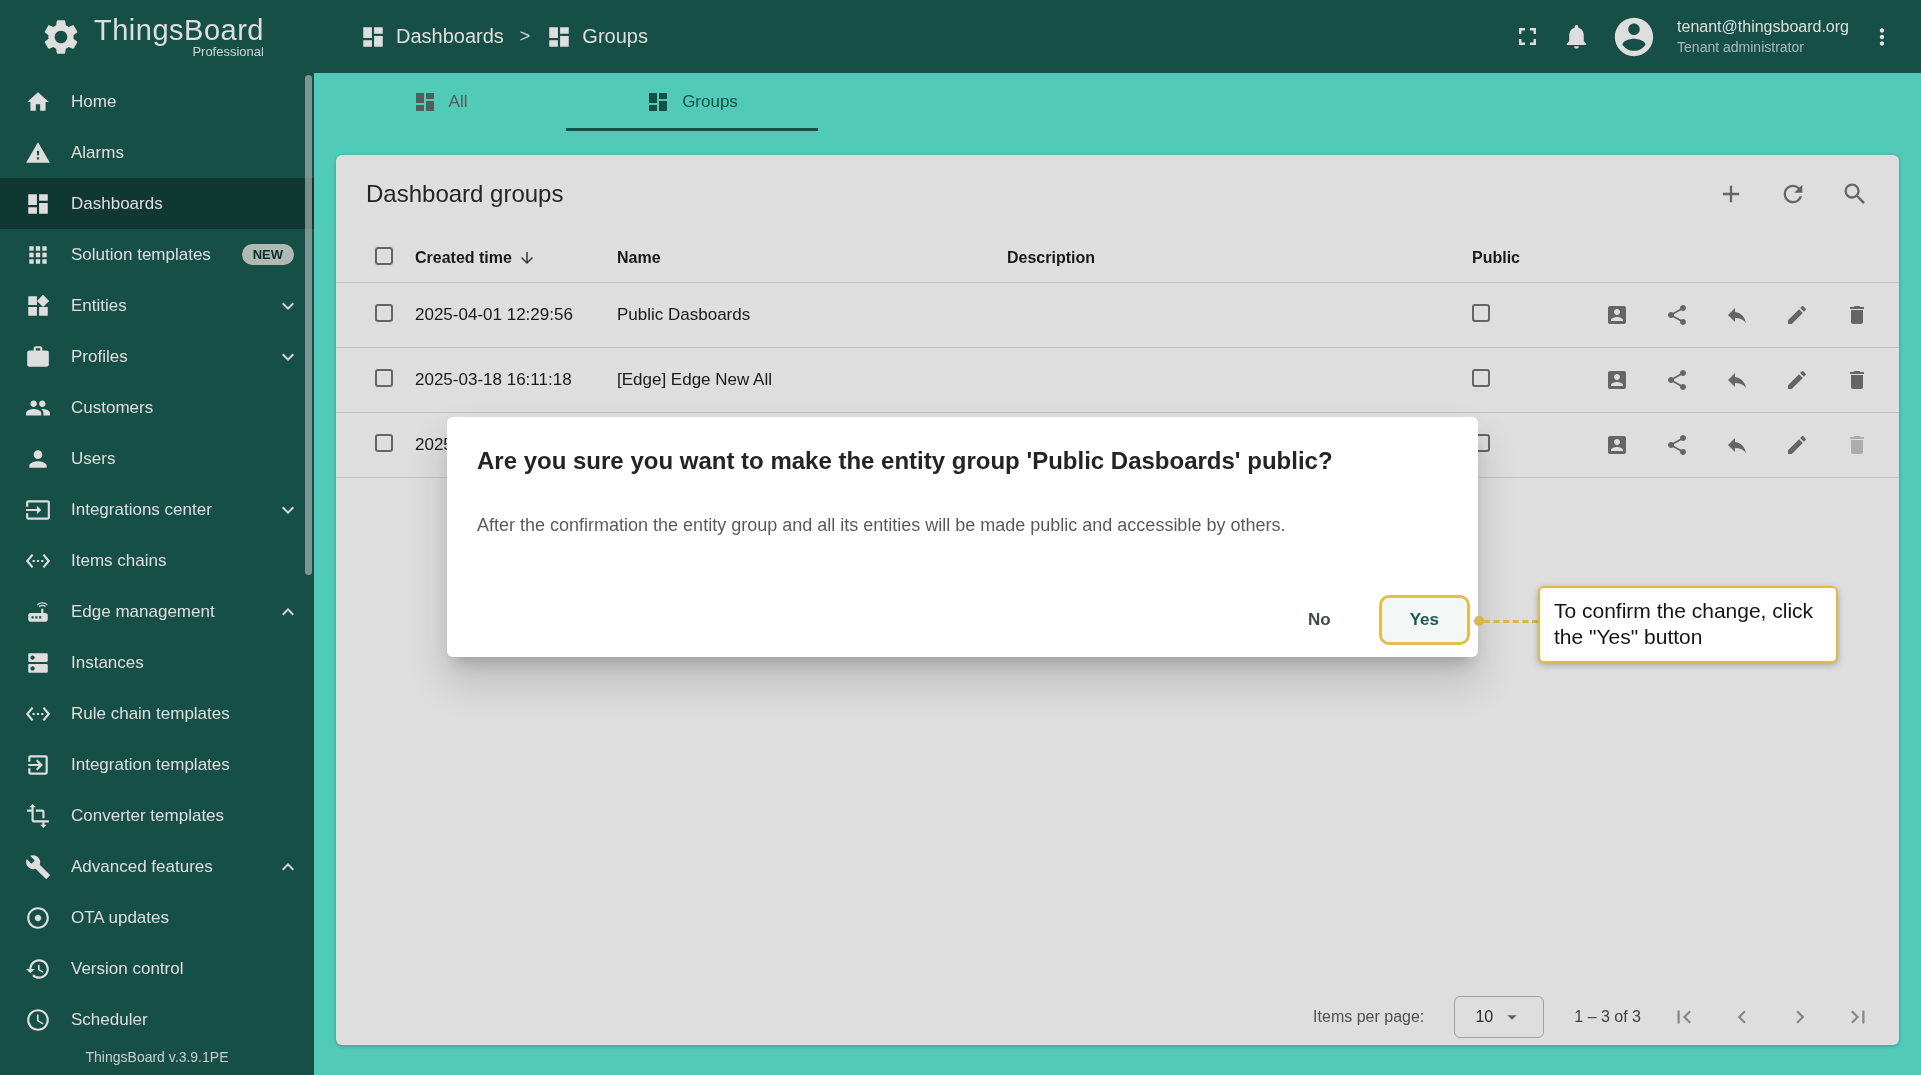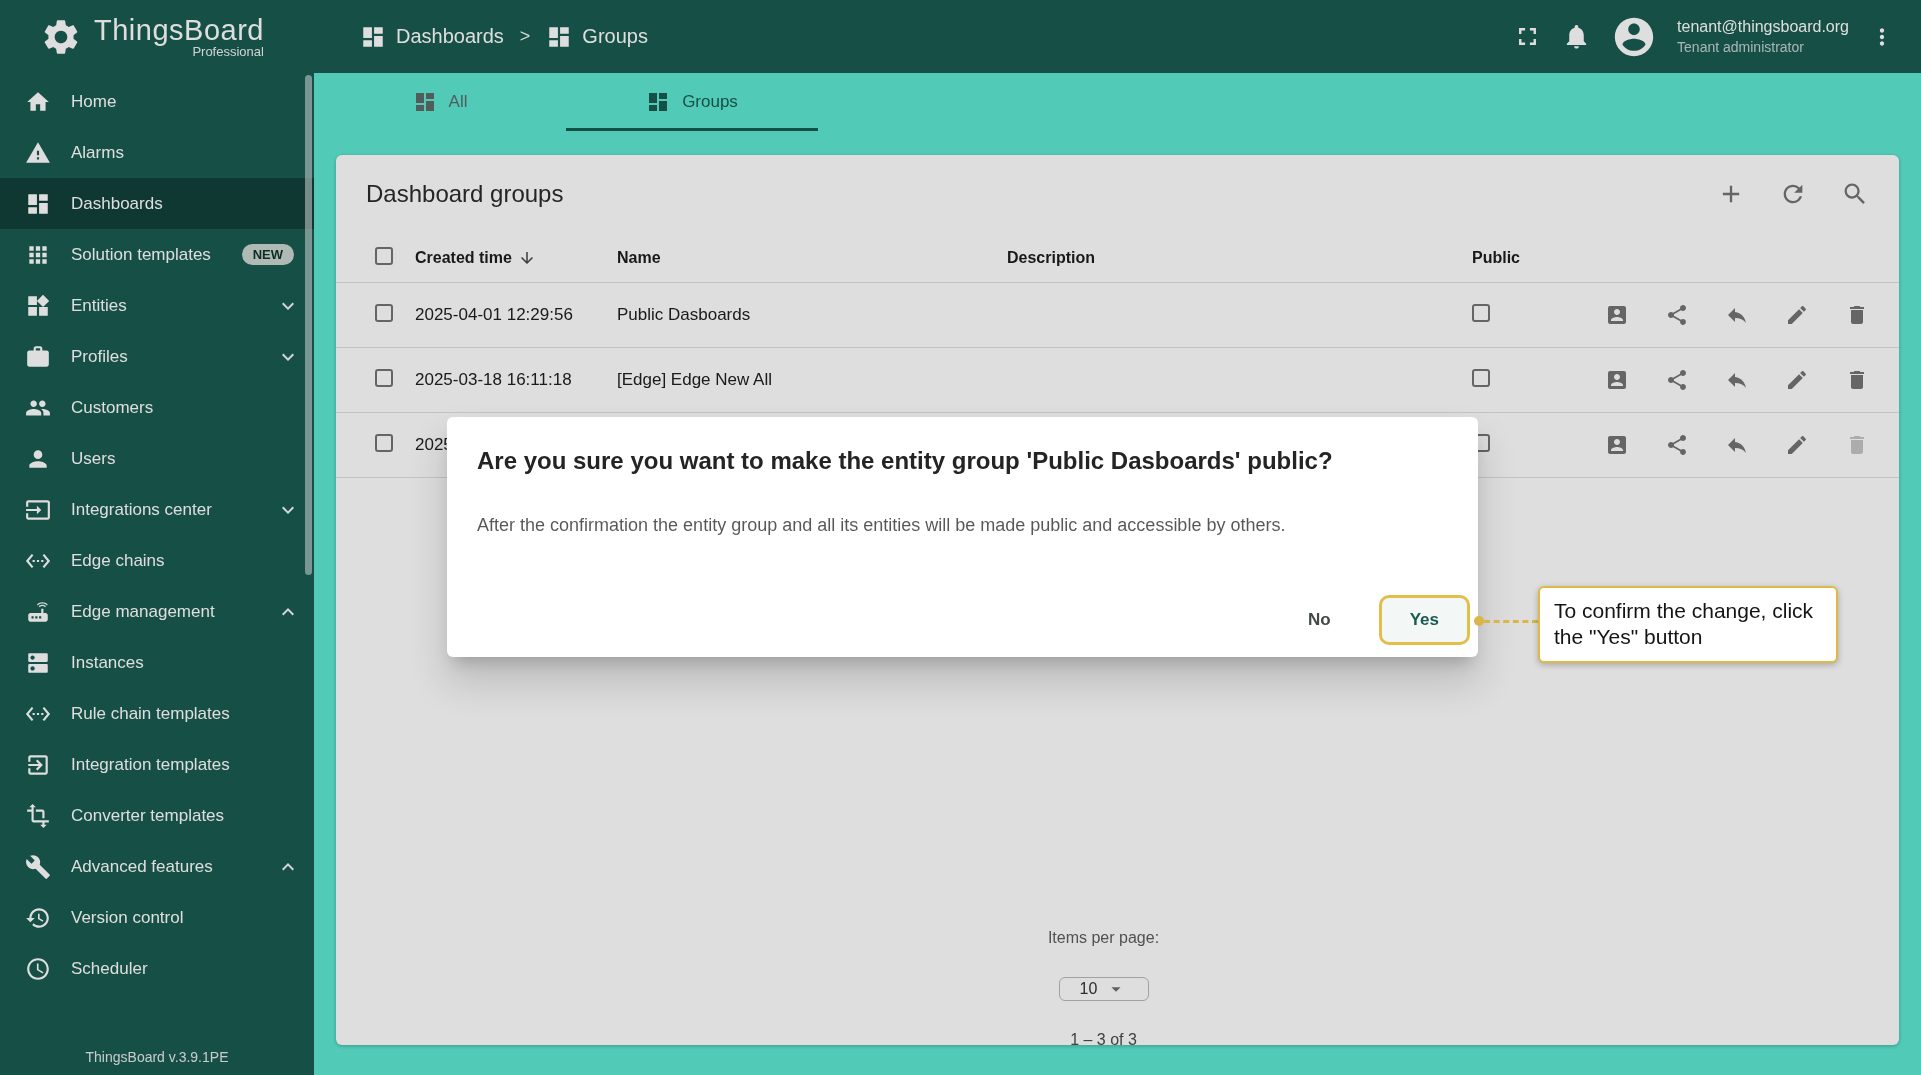--- a/index.html
+++ b/index.html
@@ -69,22 +69,22 @@
   .col-desc { flex:1; }
   .col-public { width:131px; }
   .col-actions { width:296px; display:flex; justify-content:flex-end; gap:36px; padding-right:30px; color:#757575; }
   .col-actions .icon { cursor:pointer; }
   .col-actions .disabled { color:#c6c6c6; }
   .sort-icon { width:18px; height:18px; color:#444; }
   .checkbox { display:inline-block; width:18px; height:18px; border:2px solid #757575; border-radius:3px;
               background:transparent; cursor:pointer; }
   .table-spacer { flex:1; }
 
-  .card-footer { height:56px; display:flex; align-items:center; justify-content:center; gap:30px;
-                 padding-right:28px; color:#5d5d5d; font-size:16px;flex-direction:column; }
+  .card-footer { height:56px; display:flex; align-items:center; justify-content:flex-end; gap:30px;
+                 padding-right:28px; color:#5d5d5d; font-size:16px; }
   .page-size { display:flex; align-items:center; justify-content:center; gap:8px; width:90px; height:42px;
                border:1px solid #b9b9b9; border-radius:6px; color:#333; cursor:pointer; }
   .page-size .icon { width:22px; height:22px; color:#6f6f6f; }
   .page-range { color:#4a4a4a; }
   .pager { display:flex; gap:32px; color:#9a9a9a; }
   .pager .icon { width:26px; height:26px; cursor:pointer; }
 
   
   .backdrop { position:absolute; inset:0; background:rgba(0,0,0,0.13); z-index:10; }
   .dialog { position:absolute; left:447px; top:417px; width:1031px; height:240px; background:#ffffff;
@@ -256,21 +256,21 @@
           <path d="M16.59 8.59 12 13.17 7.41 8.59 6 10l6 6 6-6z"></path>
         </svg>
       </span>
   </div>
   <div class="nav-item">
     <span class="icon nav-icon">
         <svg viewBox="0 0 24 24">
           <path d="M7.77 6.76 6.23 5.48.82 12l5.41 6.52 1.54-1.28L3.42 12l4.35-5.24zM7 13h2v-2H7v2zm10-2h-2v2h2v-2zm-6 2h2v-2h-2v2zm6.77-7.52-1.54 1.28L20.58 12l-4.35 5.24 1.54 1.28L23.18 12l-5.41-6.52z"></path>
         </svg>
       </span>
-    <span class="nav-label">Edge chains</span>
+    <span class="nav-label">Items chains</span>
   </div>
   <div class="nav-item">
     <span class="icon nav-icon">
         <svg viewBox="0 0 24 24">
           <path d="M20.2 5.9l.8-.8C19.6 3.7 17.8 3 16 3s-3.6.7-5 2.1l.8.8C13 4.8 14.5 4.2 16 4.2s3 .6 4.2 1.7zm-.9.8c-.9-.9-2.1-1.4-3.3-1.4s-2.4.5-3.3 1.4l.8.8c.7-.7 1.6-1 2.5-1 .9 0 1.8.3 2.5 1l.8-.8zM19 13h-2V9h-2v4H5c-1.1 0-2 .9-2 2v4c0 1.1.9 2 2 2h14c1.1 0 2-.9 2-2v-4c0-1.1-.9-2-2-2zM8 18H6v-2h2v2zm3.5 0h-2v-2h2v2zm3.5 0h-2v-2h2v2z"></path>
         </svg>
       </span>
     <span class="nav-label">Edge management</span>
     <span class="icon nav-chevron">
         <svg viewBox="0 0 24 24">
@@ -315,20 +315,28 @@
         <svg viewBox="0 0 24 24">
           <path d="M22.7 19l-9.1-9.1c.9-2.3.4-5-1.5-6.9-2-2-5-2.4-7.4-1.3L9 6 6 9 1.6 4.7C.4 7.1.9 10.1 2.9 12.1c1.9 1.9 4.6 2.4 6.9 1.5l9.1 9.1c.4.4 1 .4 1.4 0l2.3-2.3c.5-.4.5-1.1.1-1.4z"></path>
         </svg>
       </span>
     <span class="nav-label">Advanced features</span>
     <span class="icon nav-chevron">
         <svg viewBox="0 0 24 24">
           <path d="M12 8l-6 6 1.41 1.41L12 10.83l4.59 4.58L18 14z"></path>
         </svg>
       </span>
+  </div>
+  <div class="nav-item child">
+    <span class="icon nav-icon">
+        <svg viewBox="0 0 24 24">
+          <path d="M12 2C6.48 2 2 6.48 2 12s4.48 10 10 10 10-4.48 10-10S17.52 2 12 2zm0 18c-4.41 0-8-3.59-8-8s3.59-8 8-8 8 3.59 8 8-3.59 8-8 8zm3-8c0 1.66-1.34 3-3 3s-3-1.34-3-3 1.34-3 3-3 3 1.34 3 3z"></path>
+        </svg>
+      </span>
+    <span class="nav-label">OTA updates</span>
   </div>
   <div class="nav-item child">
     <span class="icon nav-icon">
         <svg viewBox="0 0 24 24">
           <path d="M13 3c-4.97 0-9 4.03-9 9H1l3.89 3.89.07.14L9 12H6c0-3.87 3.13-7 7-7s7 3.13 7 7-3.13 7-7 7c-1.93 0-3.68-.79-4.94-2.06l-1.42 1.42C8.27 19.99 10.51 21 13 21c4.97 0 9-4.03 9-9s-4.03-9-9-9zm-1 5v5l4.28 2.54.72-1.21-3.5-2.08V8z"></path>
         </svg>
       </span>
     <span class="nav-label">Version control</span>
   </div>
   <div class="nav-item child">

